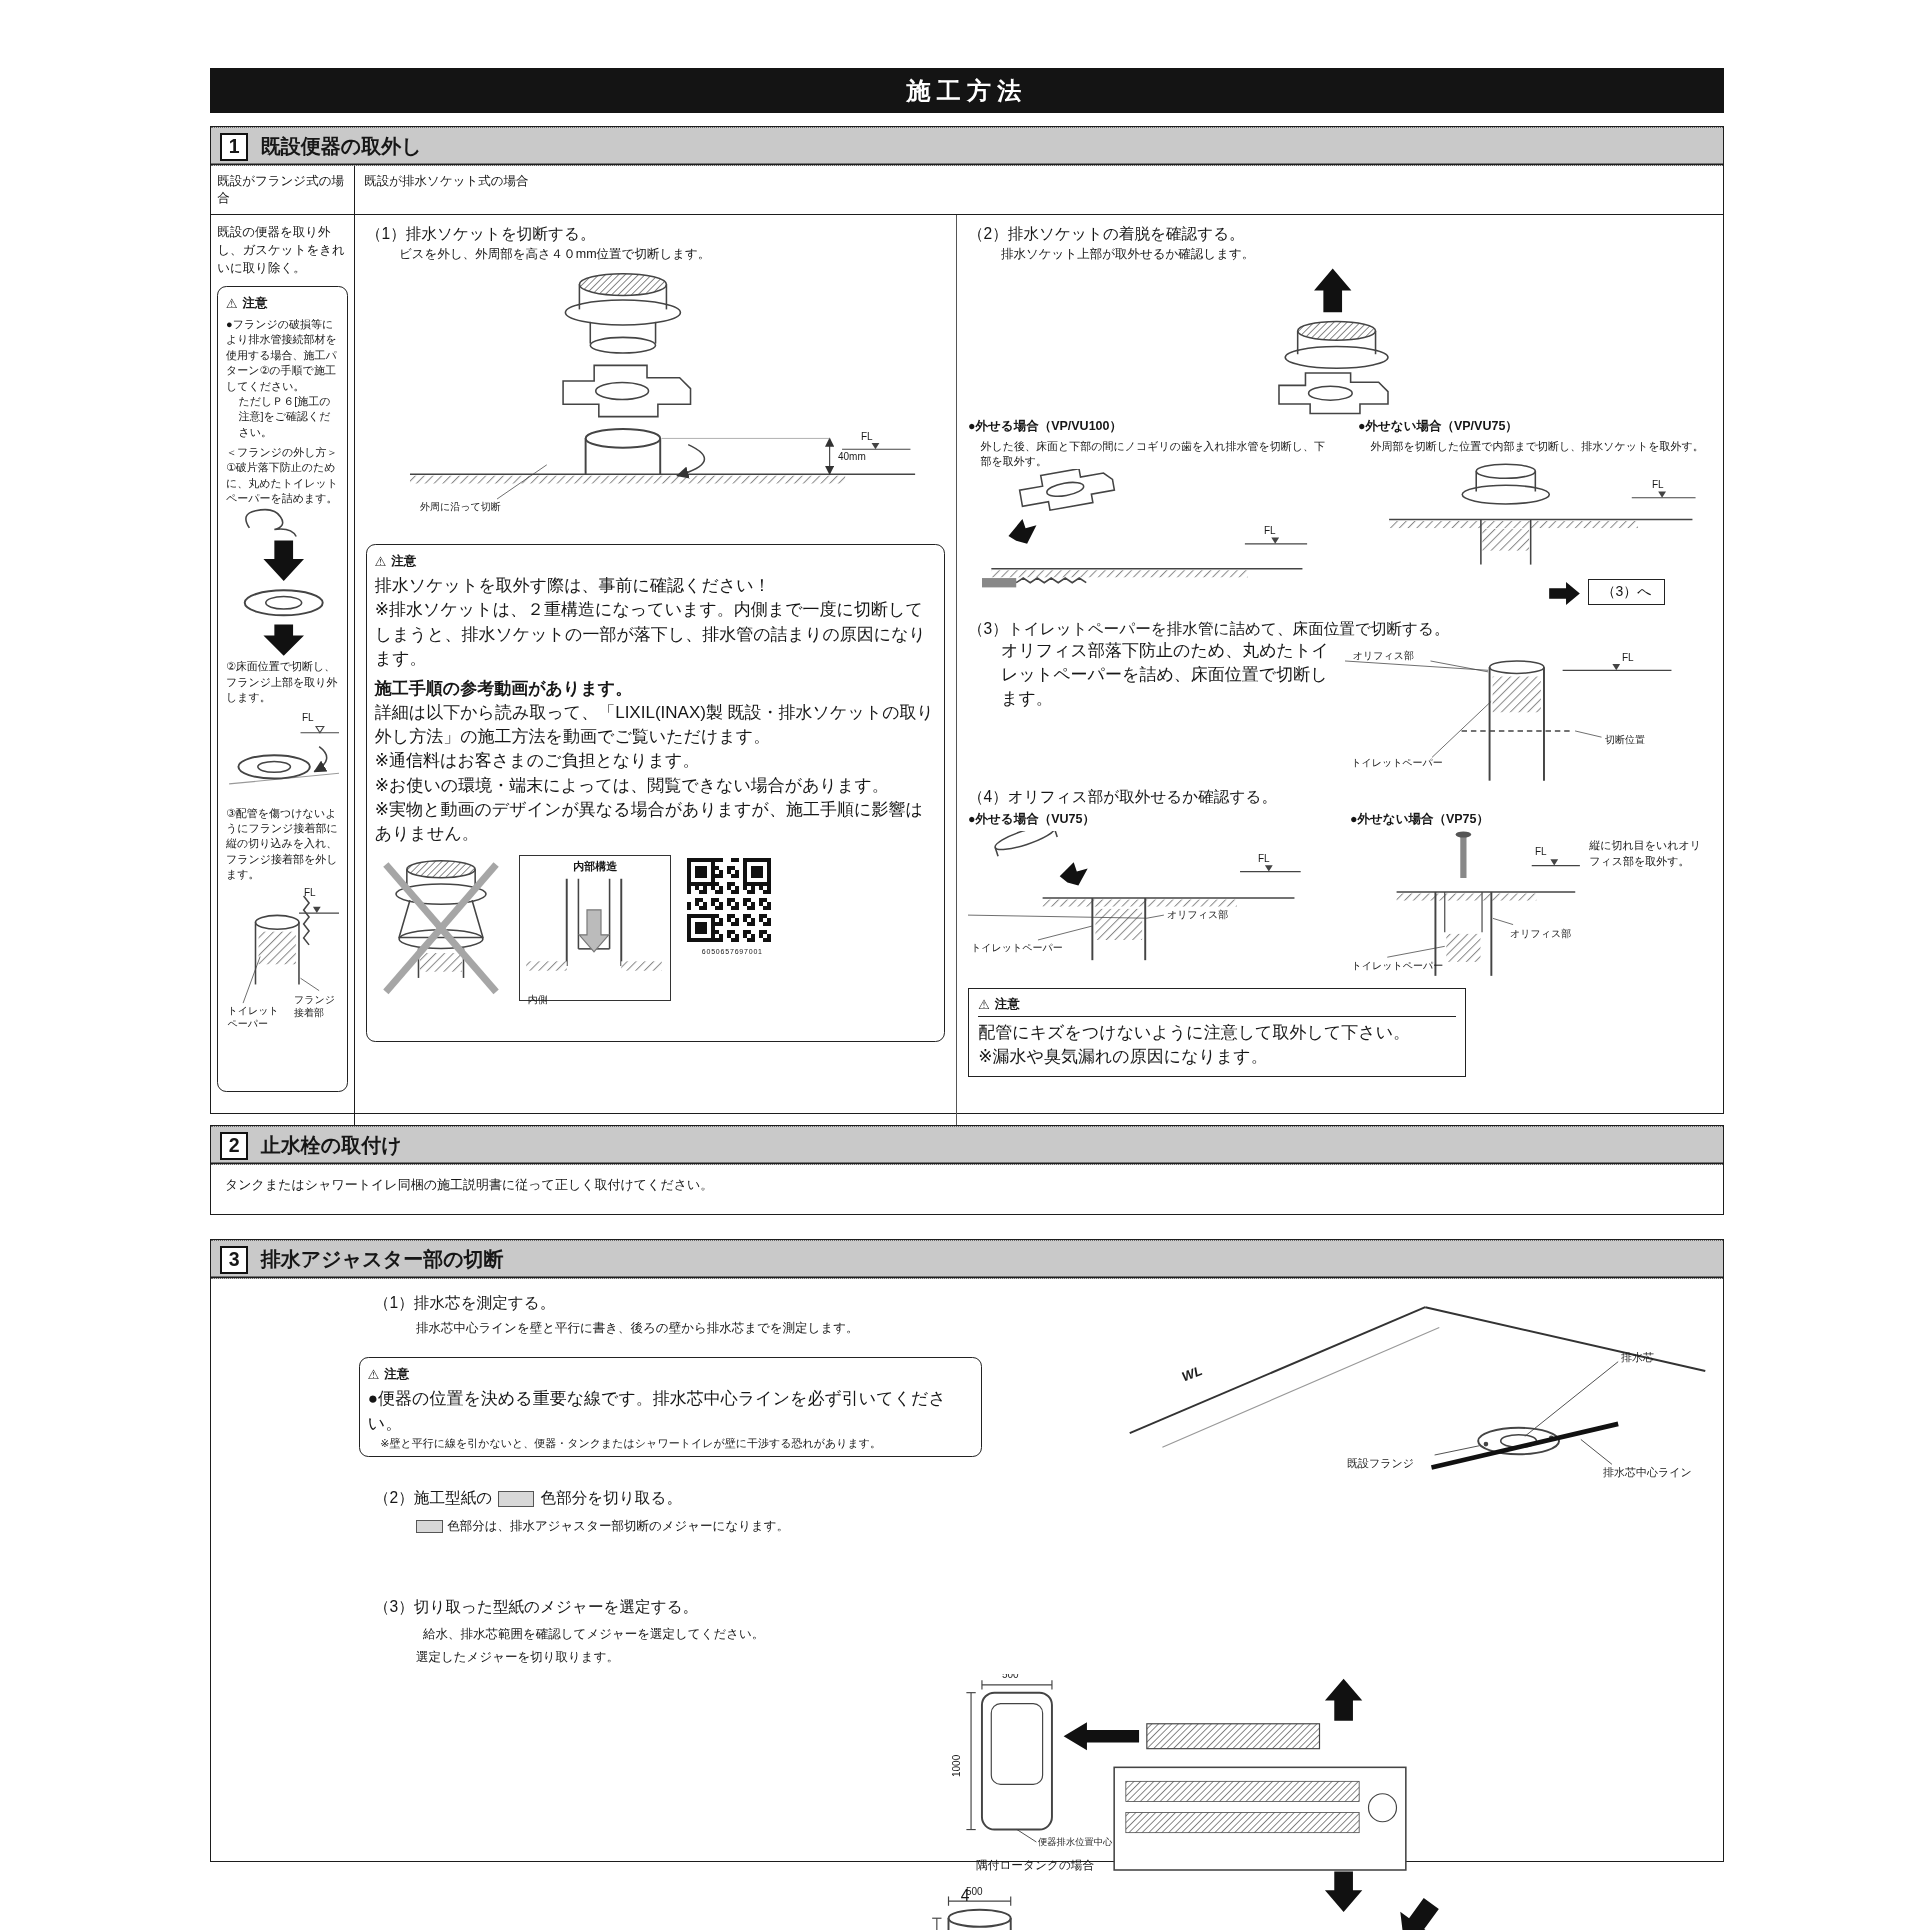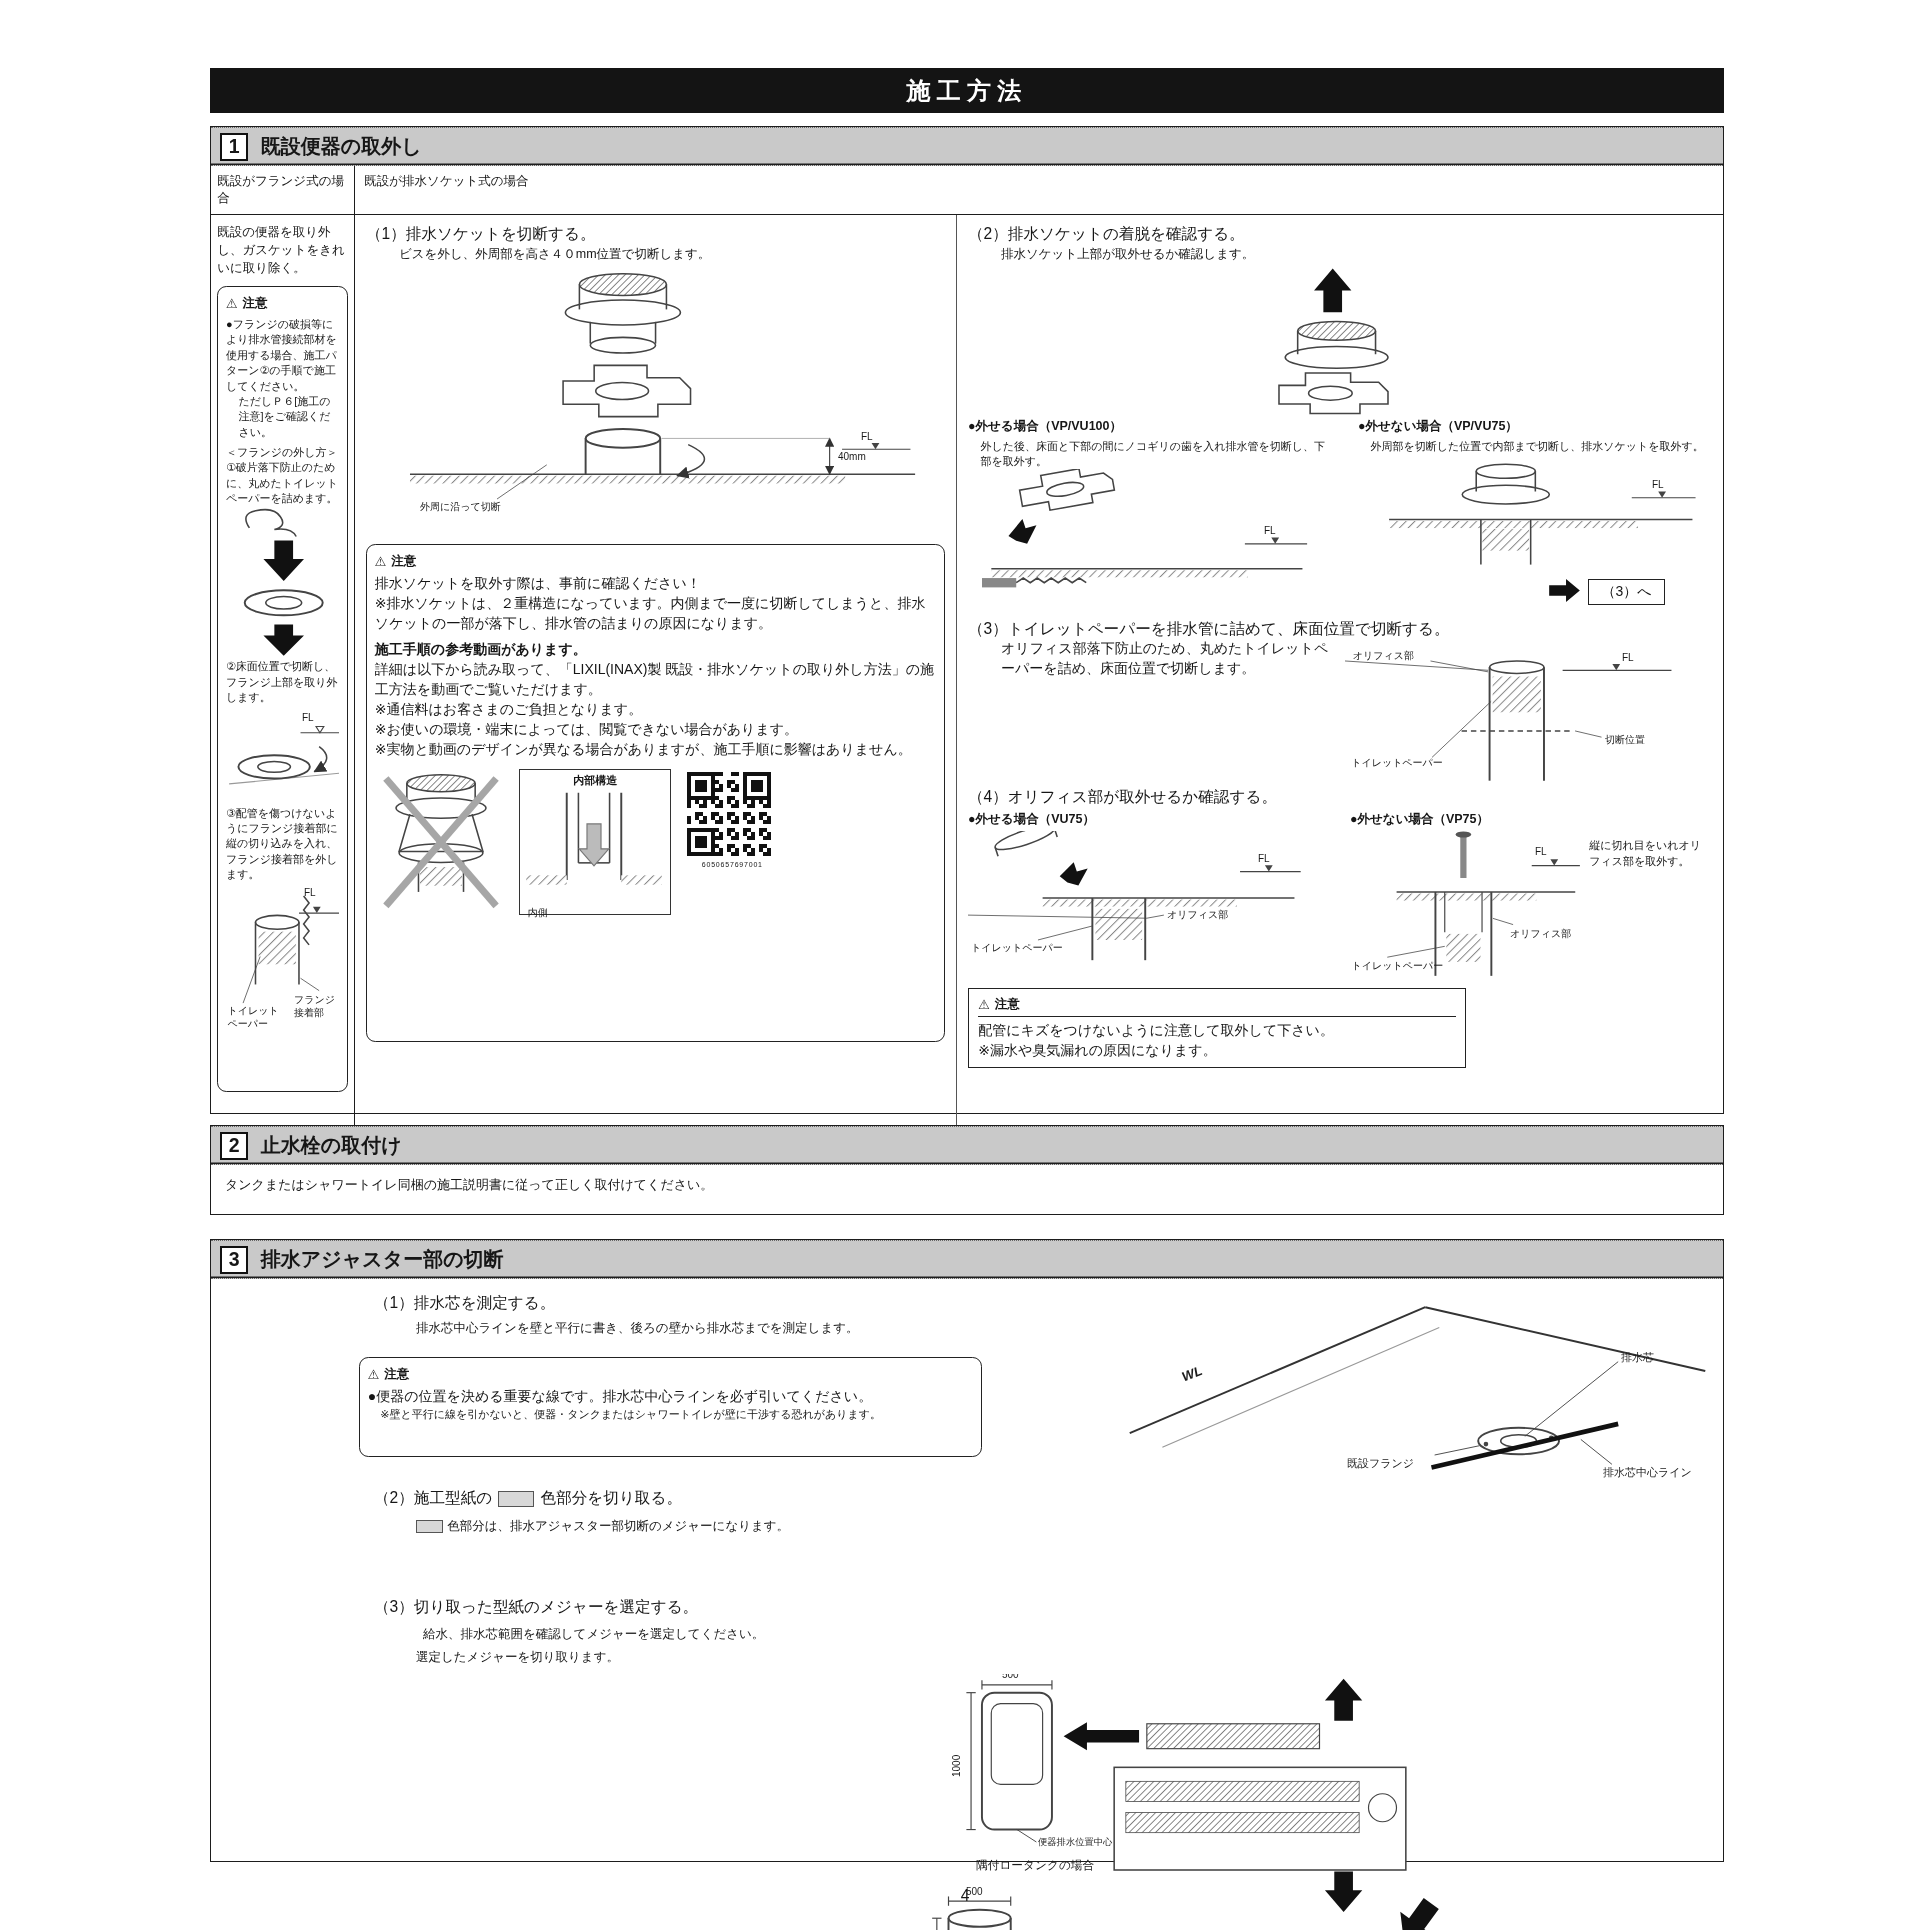--- a/index.html
+++ b/index.html
@@ -21,38 +21,38 @@
   .sectitle{font-size:20px;font-weight:bold}
   
   .colheads{display:flex;border-bottom:1.6px solid #1d1d1d;font-size:12.5px}
   .colheads .c1{width:144px;padding:7px 6.2px;border-right:1.6px solid #1d1d1d}
   .colheads .c2{flex:1;padding:7px 9.3px}
   .cols{display:flex;height:914px}
   .colA{width:144px;border-right:1.6px solid #1d1d1d;padding:7.8px 6.2px;overflow:hidden}
   .colB{width:602px;border-right:1.2px solid #555;padding:9.3px 11px;overflow:hidden}
   .colC{flex:1;padding:9.3px 11px;overflow:hidden}
   .t16{font-size:12.5px;line-height:1.45}
-  .t15{font-size:14px;line-height:1.42}
+  .t15{font-size:17px;line-height:1.42}
   .t14{font-size:11px;line-height:1.4}
   .bold{font-weight:bold}
   .ind{padding-left:33px}
   .ind2{padding-left:12.5px}
   
   .cbox{border:1.6px solid #222;border-radius:9.3px;padding:7.8px 7.8px;overflow:hidden;background:#fff}
   .cbox.square{border-radius:0;padding:6.2px 9.3px}
   .ctitle{display:flex;align-items:center;gap:4.7px;font-weight:bold;font-size:12.5px;margin-bottom:4.7px}
   .warn{font-size:13.2px}
   .ctitle.rule{border-bottom:1.2px solid #222;padding-bottom:3.1px}
   
   .diag{position:relative;overflow:hidden}
   .lbl{position:absolute;font-size:10px;line-height:1.25;color:#1b1b1b;white-space:nowrap}
   .lbl.wrap{white-space:normal}
   .caseTitle{font-size:12.5px;font-weight:bold;margin-bottom:3.1px}
   .caseRow{display:flex;gap:24px}
-  .gotoRow{display:flex;align-items:flex-start;justify-content:flex-end;gap:7.8px;margin:7.8px 47px 7.8px 0}
+  .gotoRow{display:flex;align-items:flex-end;justify-content:flex-end;gap:7.8px;margin:7.8px 47px 7.8px 0}
   .gotoBox{border:1.6px solid #222;padding:3.1px 12.5px;font-size:14px;background:#fff}
   .swatch{display:inline-block;width:36px;height:15.6px;background:#d8d8d8;border:1.2px solid #555;
     vertical-align:middle;margin:0 6.2px}
   .swatch.small{width:26.5px;height:12.5px;margin:0 4.7px 0 0}
   .vlabel{position:absolute;font-size:10px;transform:rotate(-90deg);transform-origin:left top;white-space:nowrap}
   .pagenum{position:absolute;left:0;right:0;top:1887px;text-align:center;font-size:15.6px}
   .sec2body{padding:11px 14px;font-size:13px}
   .sec3content{position:relative;height:582px}
   .stepTitle{font-size:15.6px;line-height:1.3}
   .qrnum{font-size:7px;text-align:center;letter-spacing:0.8px;margin-top:2.3px}

